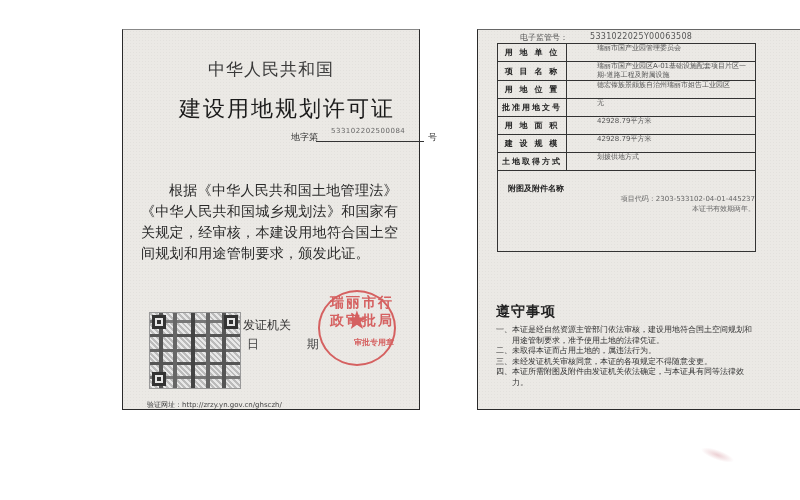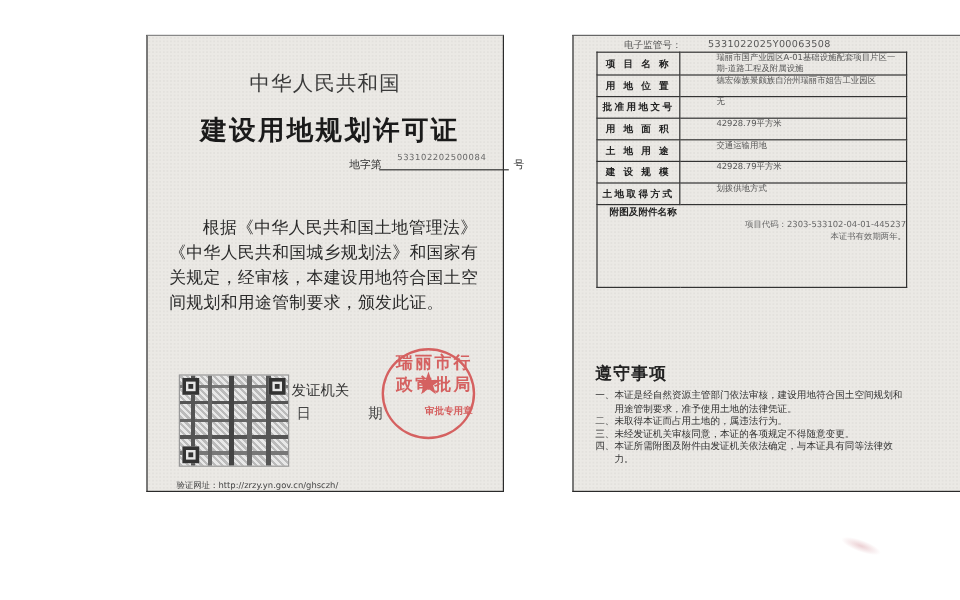--- a/index.html
+++ b/index.html
@@ -18,22 +18,22 @@
   }
   #left-page { left: 122px; top: 29px; width: 298px; height: 381px; border-top-color:#888; }
   #right-page { left: 477px; top: 29px; width: 342px; height: 381px; border-top-color:#666; border-left-width:1px; }
 
   .cn-title-small {
     position: absolute; left: 0; width: 100%; top: 28px;
     text-align: center; font-size: 17px; color: #3a3a3a; letter-spacing: 1px;
     font-family: Liberation Serif, serif;
   }
   .cn-title-big {
-    position: absolute; left: 4px; width: 100%; top: 64px;
-    text-align: center; font-size: 22px; font-weight: bold; color: #1a1a1a; letter-spacing: 2px;
+    position: absolute; left: 16px; width: 100%; top: 64px;
+    text-align: center; font-size: 22px; font-weight: normal; color: #1a1a1a; letter-spacing: 2px;
   }
   .serial-row {
     position: absolute; top: 99px; left: 140px; width: 150px; height: 14px;
     font-size: 9px; color: #333; margin-left: 28px;
   }
   .serial-label { position: absolute; left: 0; top: 2px; font-size: 9px; }
   .serial-line {
     position: absolute; left: 25px; width: 108px; top: 12px; border-bottom: 1px solid #333;
   }
   .serial-value {
@@ -79,21 +79,21 @@
 
   .info-table {
     position: absolute; left: 19px; top: 13px; width: 259px;
     border-collapse: collapse; font-size: 8px;
   }
   .info-table td { border: 1px solid #333; height: 17px; padding: 0; vertical-align: middle; }
   .info-table td.lbl {
     width: 68px; text-align: center; font-weight: bold; color: #222; letter-spacing: 2px; font-size: 8px;
   }
   .info-table td.val { color: #555; padding-left: 30px; font-size: 7px; vertical-align: top; line-height: 9px; }
-  .info-table td.attach { height: 68px; vertical-align: top; padding: 0 0 0 10px; }
+  .info-table td.attach { height: 68px; vertical-align: top; padding: 12px 0 0 10px; }
   .attach-title { font-size: 8px; font-weight: bold; color: #222; }
   .attach-line { font-size: 7px; color: #666; padding-left: 10px; line-height: 10px; text-align: right; }
 
   .notice-title { position: absolute; left: 18px; top: 273px; font-size: 14px; font-weight: bold; color: #222; letter-spacing: 1px; }
   .notice-list { position: absolute; left: 18px; top: 295px; width: 262px; font-size: 8px; line-height: 10.5px; color: #333; }
   .notice-item { display: flex; }
   .notice-num { width: 16px; flex: none; }
   .smudge { position: absolute; left: 700px; top: 450px; width: 35px; height: 10px; background: radial-gradient(ellipse, rgba(200,120,130,0.35), transparent 70%); transform: rotate(20deg); }
 </style>
 </head>
@@ -132,38 +132,38 @@
 
 <div class="page" id="right-page">
   <div class="etrack">
     <span class="etrack-label">电子监管号：</span>
     <span class="etrack-value">5331022025Y00063508</span>
   </div>
 
   <table class="info-table">
     <tbody>
       <tr>
+          <td class="lbl">用 地 单 位</td>
+          <td class="val">瑞丽市国产业园管理委员会</td>
+        </tr>
+      <tr>
           <td class="lbl">项 目 名 称</td>
           <td class="val">瑞丽市国产业园区A-01基础设施配套项目片区一期-道路工程及附属设施</td>
         </tr>
       <tr>
           <td class="lbl">用 地 位 置</td>
           <td class="val">德宏傣族景颇族自治州瑞丽市姐告工业园区</td>
         </tr>
       <tr>
           <td class="lbl">批准用地文号</td>
           <td class="val">无</td>
         </tr>
       <tr>
           <td class="lbl">用 地 面 积</td>
           <td class="val">42928.79平方米</td>
-        </tr>
-      <tr>
-          <td class="lbl">土 地 用 途</td>
-          <td class="val">交通运输用地</td>
         </tr>
       <tr>
           <td class="lbl">建 设 规 模</td>
           <td class="val">42928.79平方米</td>
         </tr>
       <tr>
           <td class="lbl">土地取得方式</td>
           <td class="val">划拨供地方式</td>
         </tr>
       <tr>

